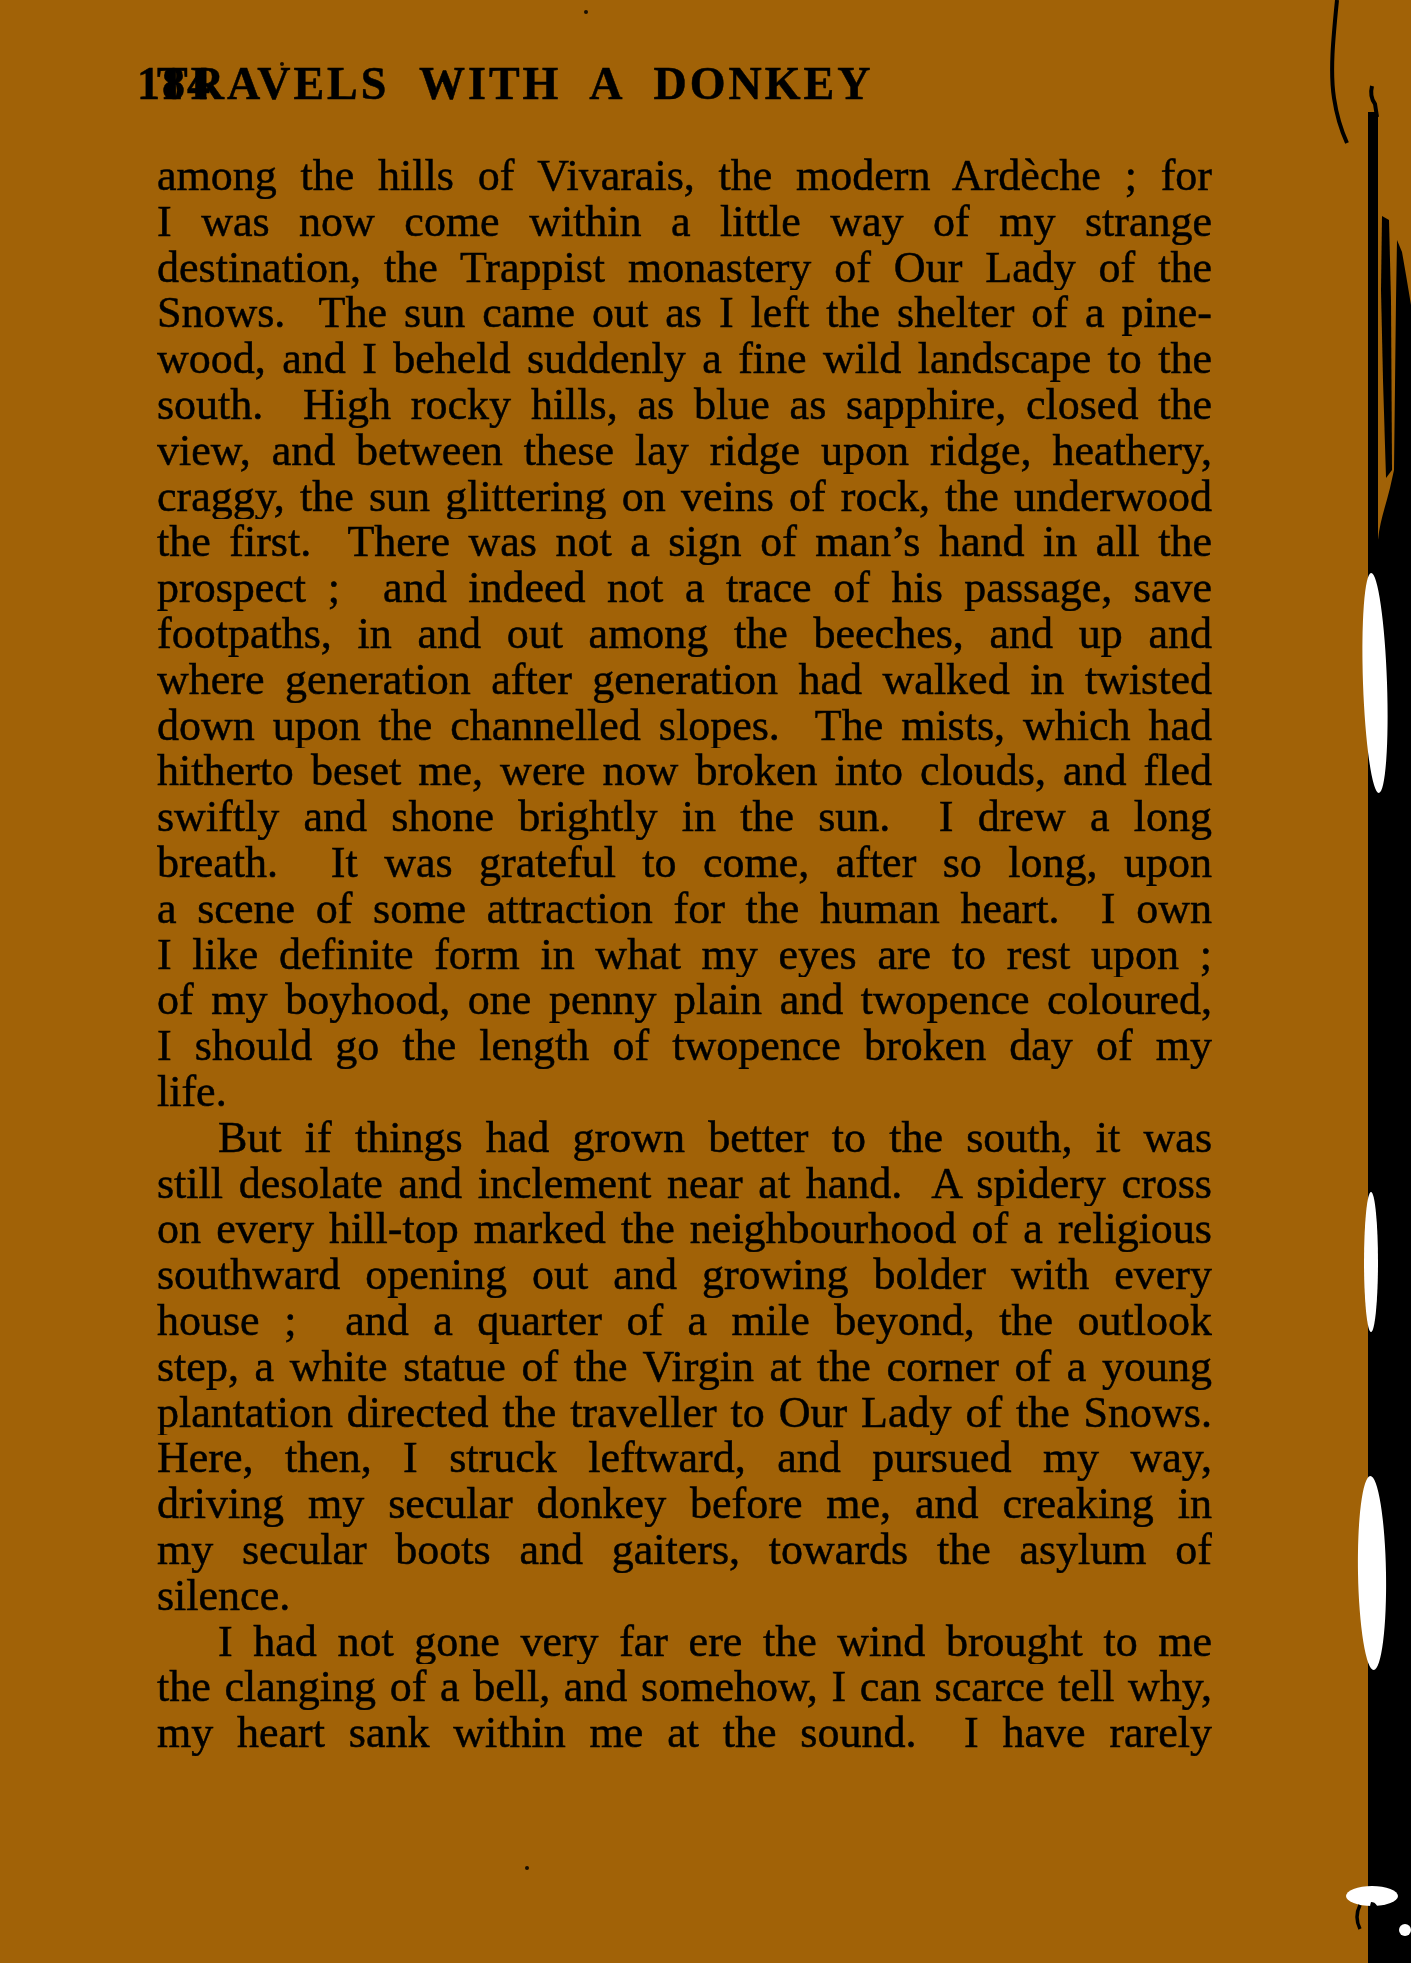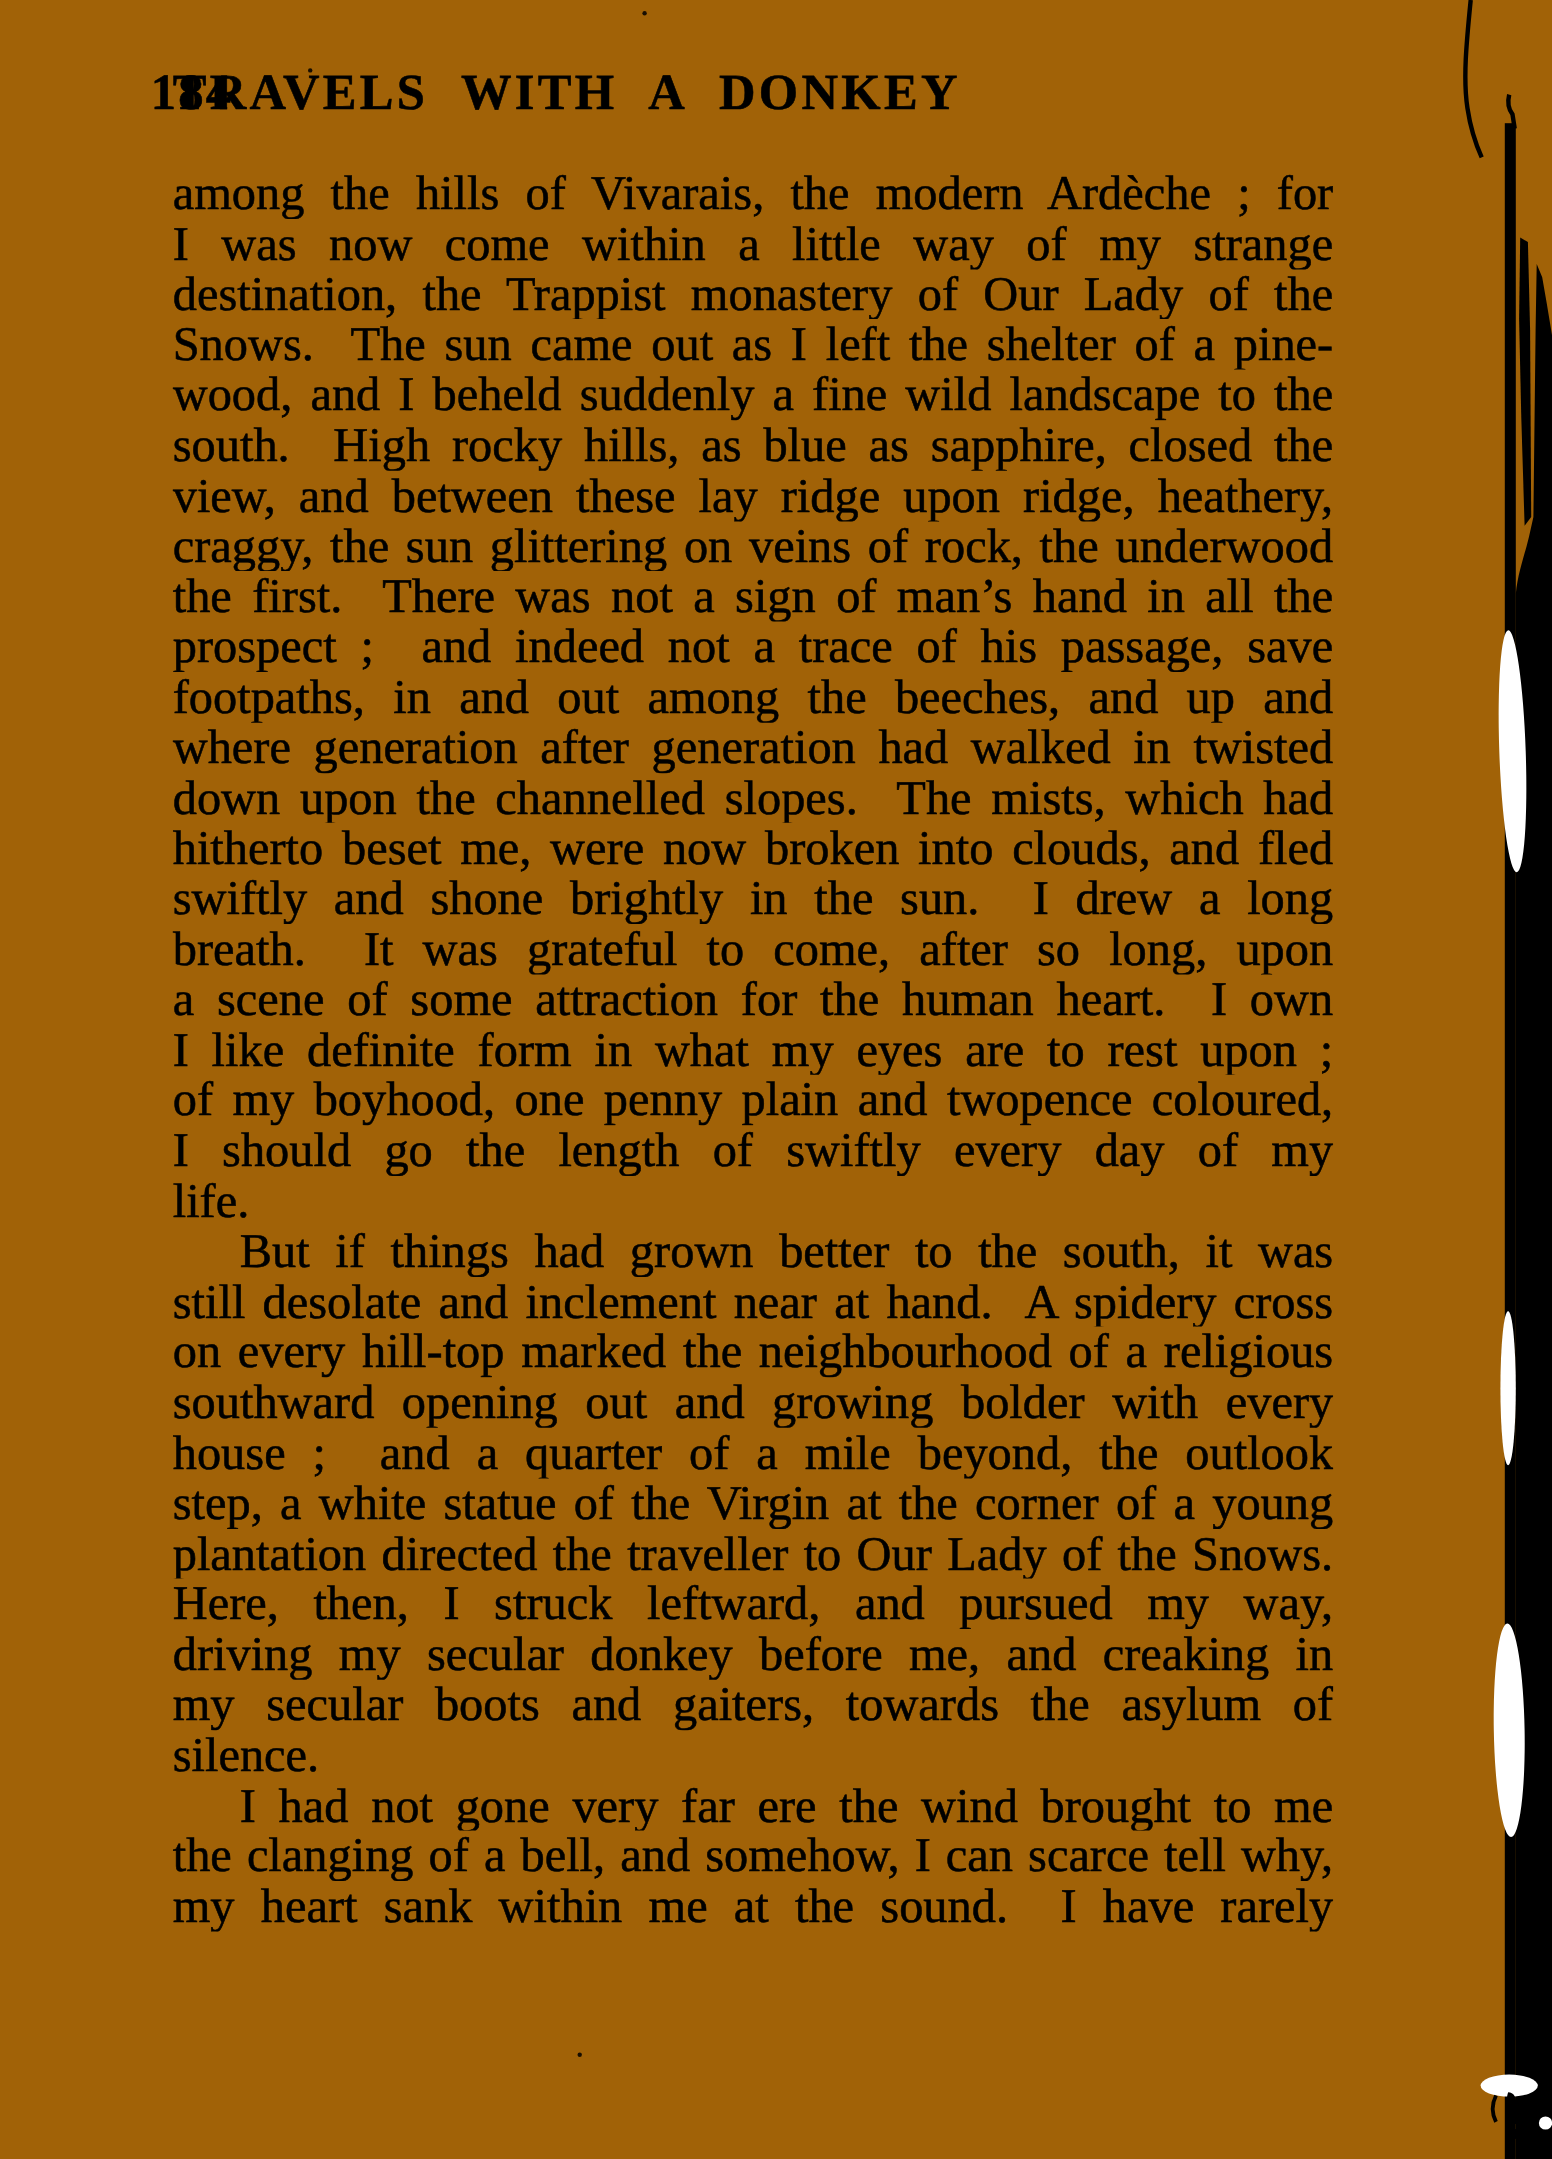--- a/index.html
+++ b/index.html
@@ -108,21 +108,21 @@
       <div class="line">prospect ;  and indeed not a trace of his passage, save</div>
       <div class="line">footpaths, in and out among the beeches, and up and</div>
       <div class="line">where generation after generation had walked in twisted</div>
       <div class="line">down upon the channelled slopes.  The mists, which had</div>
       <div class="line">hitherto beset me, were now broken into clouds, and fled</div>
       <div class="line">swiftly and shone brightly in the sun.  I drew a long</div>
       <div class="line">breath.  It was grateful to come, after so long, upon</div>
       <div class="line">a scene of some attraction for the human heart.  I own</div>
       <div class="line">I like definite form in what my eyes are to rest upon ;</div>
       <div class="line">of my boyhood, one penny plain and twopence coloured,</div>
-      <div class="line">I should go the length of swiftly every day of my</div>
+      <div class="line">I should go the length of twopence broken day of my</div>
       <div class="line last">life.</div>
       <div class="line indent">But if things had grown better to the south, it was</div>
       <div class="line">still desolate and inclement near at hand.  A spidery cross</div>
       <div class="line">on every hill-top marked the neighbourhood of a religious</div>
       <div class="line">southward opening out and growing bolder with every</div>
       <div class="line">house ;  and a quarter of a mile beyond, the outlook</div>
       <div class="line">step, a white statue of the Virgin at the corner of a young</div>
       <div class="line">plantation directed the traveller to Our Lady of the Snows.</div>
       <div class="line">Here, then, I struck leftward, and pursued my way,</div>
       <div class="line">driving my secular donkey before me, and creaking in</div>

